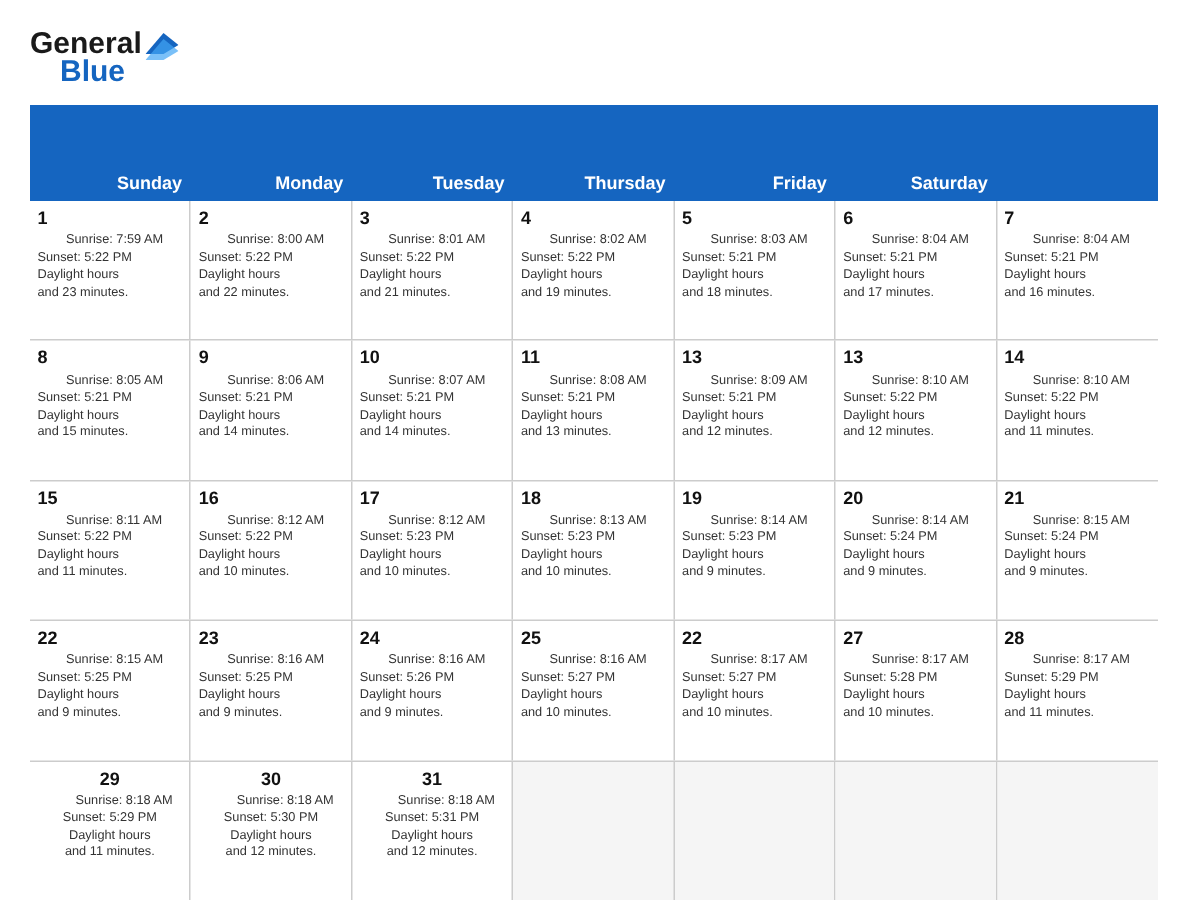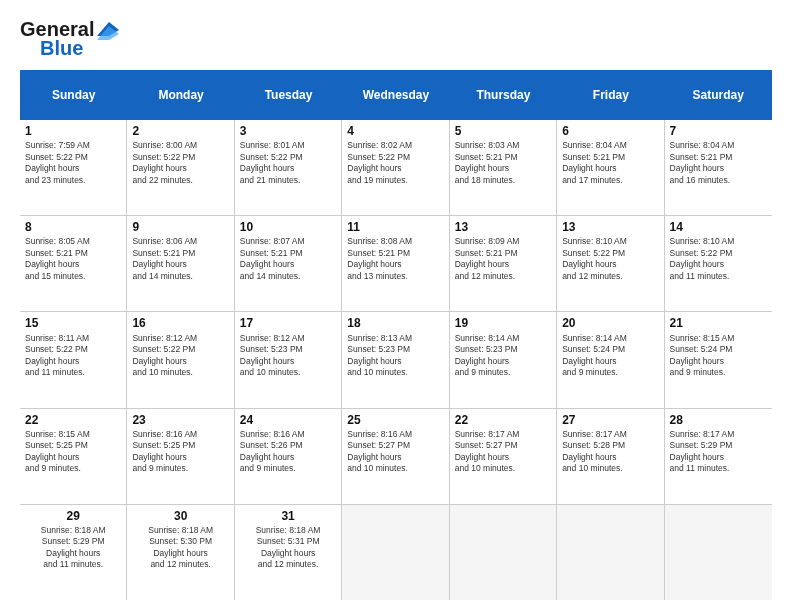--- a/index.html
+++ b/index.html
@@ -53,22 +53,23 @@
     }
     .cal-header {
       display: grid;
       grid-template-columns: repeat(7, 1fr);
       background: #1565c0;
     }
     .cal-header-cell {
       color: #fff;
       font-size: 12px;
       font-weight: bold;
-      padding: 18px 6px;
-      text-align: center;
+      padding: 5px 6px;
+      text-align: right;
+      margin-top: 40px;
     }
     .cal-body {
       display: flex;
       flex-direction: column;
       flex: 1;
     }
     .cal-row {
       display: grid;
       grid-template-columns: repeat(7, 1fr);
       flex: 1;
@@ -95,20 +96,21 @@
     }
     .cal-cell .day-num {
       font-size: 12px;
       font-weight: bold;
       color: #111;
       display: block;
       margin-bottom: 1px;
     }
     .cal-cell .info {
       color: #333;
+      margin-left: 19px;
     }
   </style>
 </head>
 <body>
 
 <div class="page">
   <div class="header">
     <div class="logo">
       <div class="logo-line">
         <span style="font-size:20px;font-weight:bold;color:#1a1a1a;">General</span>
@@ -123,21 +125,20 @@
       <div class="month-title"></div>
       <div class="location"></div>
     </div>
   </div>
 
   <div class="calendar">
     <div class="cal-header">
     <div class="cal-header-cell">Sunday</div>
         <div class="cal-header-cell">Monday</div>
         <div class="cal-header-cell">Tuesday</div>
-        <div class="cal-header-cell">Wednesday</div>
         <div class="cal-header-cell">Thursday</div>
         <div class="cal-header-cell">Friday</div>
         <div class="cal-header-cell">Saturday</div>
       </div>
     <div class="cal-body">
     <div class="cal-row">
           <div class="cal-cell"><span class="day-num">1</span><span class="info">Sunrise: 7:59 AM<br>Sunset: 5:22 PM<br>Daylight hours<br>and 23 minutes.</span></div>
           <div class="cal-cell"><span class="day-num">2</span><span class="info">Sunrise: 8:00 AM<br>Sunset: 5:22 PM<br>Daylight hours<br>and 22 minutes.</span></div>
           <div class="cal-cell"><span class="day-num">3</span><span class="info">Sunrise: 8:01 AM<br>Sunset: 5:22 PM<br>Daylight hours<br>and 21 minutes.</span></div>
           <div class="cal-cell"><span class="day-num">4</span><span class="info">Sunrise: 8:02 AM<br>Sunset: 5:22 PM<br>Daylight hours<br>and 19 minutes.</span></div>

